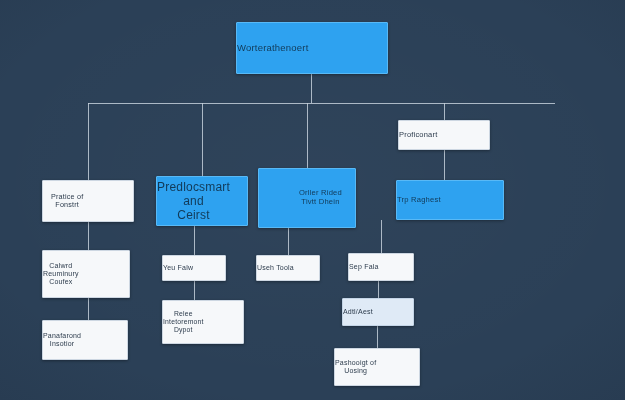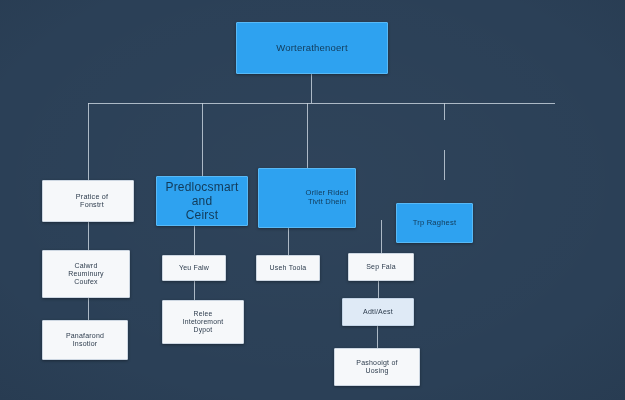--- a/index.html
+++ b/index.html
@@ -25,21 +25,20 @@
                 rgba(255,255,255,0.02) 0%,
                 rgba(0,0,0,0.00) 45%,
                 rgba(10,18,28,0.28) 100%);
   }
 
   .node {
     position: absolute;
     box-sizing: border-box;
     display: flex;
     align-items: center;
-    justify-content: center;
     text-align: center;
     line-height: 1.18;
     letter-spacing: 0.2px;
     border-radius: 1px;
     filter: blur(0.55px);
     box-shadow: 0 1px 3px rgba(0,0,0,0.35);
     z-index: 3;
   }
   .node span { display: block; white-space: pre-line; }
 
@@ -84,34 +83,37 @@
     <div class="edge v" style="left: 88px; top: 298px; height: 22px;"></div>
     <div class="edge v" style="left: 194px; top: 226px; height: 29px;"></div>
     <div class="edge v" style="left: 194px; top: 281px; height: 19px;"></div>
     <div class="edge v" style="left: 288px; top: 228px; height: 27px;"></div>
     <div class="edge v" style="left: 381px; top: 220px; height: 33px;"></div>
     <div class="edge v" style="left: 378px; top: 281px; height: 17px;"></div>
     <div class="edge v" style="left: 377px; top: 326px; height: 22px;"></div>
     <div class="node blue" style="left: 236px; top: 22px; width: 152px; height: 52px; font-size: 9.5px;">
       <span>Worterathenoert</span>
     </div>
+    <div class="node white" style="left: 398px; top: 120px; width: 92px; height: 30px; font-size: 7.5px;">
+      <span>Proficonart</span>
+    </div>
     <div class="node white" style="left: 42px; top: 180px; width: 92px; height: 42px; font-size: 7.2px; padding-left: 8px;">
       <span>Pratice of
 Fonstrt</span>
     </div>
     <div class="node blue" style="left: 156px; top: 176px; width: 92px; height: 50px; font-size: 12px;">
       <span>Predlocsmart
 and
 Ceirst</span>
     </div>
     <div class="node blue" style="left: 258px; top: 168px; width: 98px; height: 60px; font-size: 7.6px; padding-left: 40px;">
       <span>Orller Rided
 Tivtt Dhein</span>
     </div>
-    <div class="node blue" style="left: 396px; top: 180px; width: 77px; height: 40px; font-size: 7.6px; margin-top: 23px;">
+    <div class="node blue" style="left: 396px; top: 180px; width: 108px; height: 40px; font-size: 7.6px;">
       <span>Trp Raghest</span>
     </div>
     <div class="node white" style="left: 42px; top: 250px; width: 88px; height: 48px; font-size: 7px;">
       <span>Calwrd
 Reuminury
 Coufex</span>
     </div>
     <div class="node white" style="left: 162px; top: 255px; width: 64px; height: 26px; font-size: 7px;">
       <span>Yeu Falw</span>
     </div>

